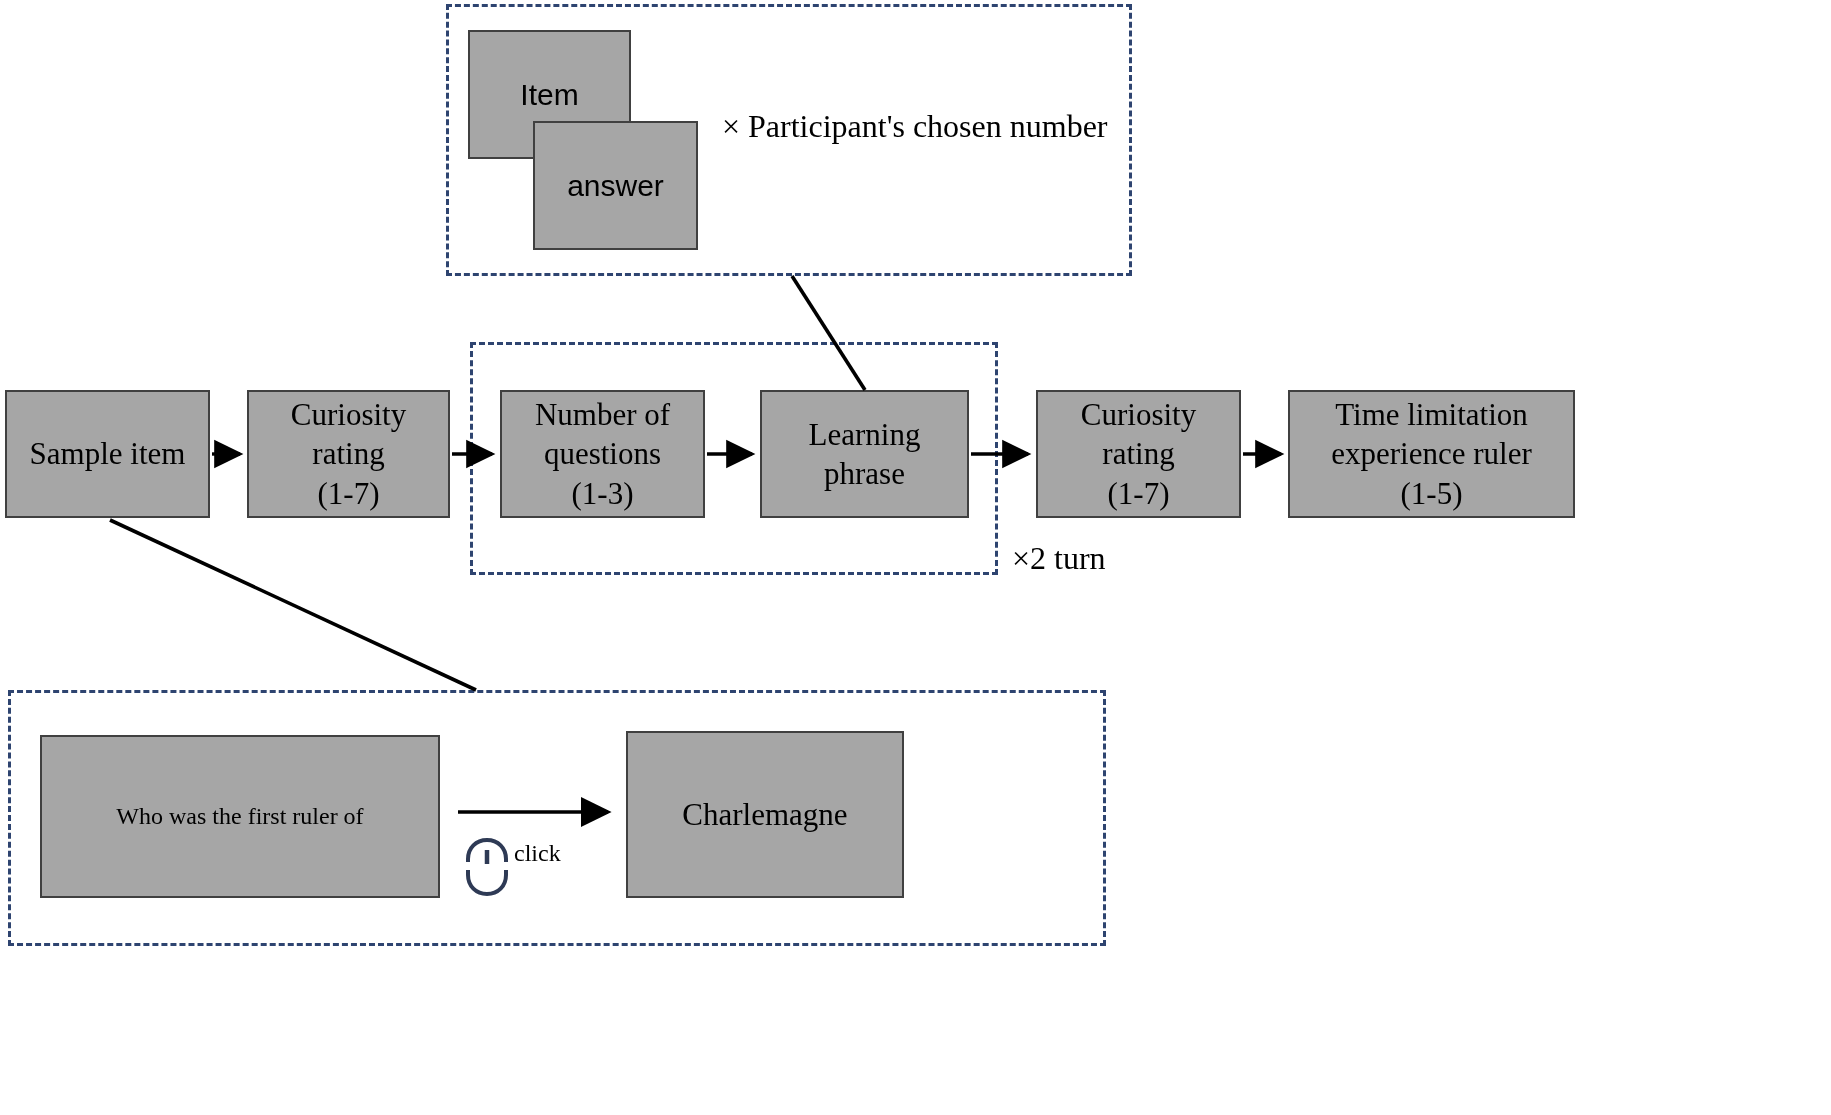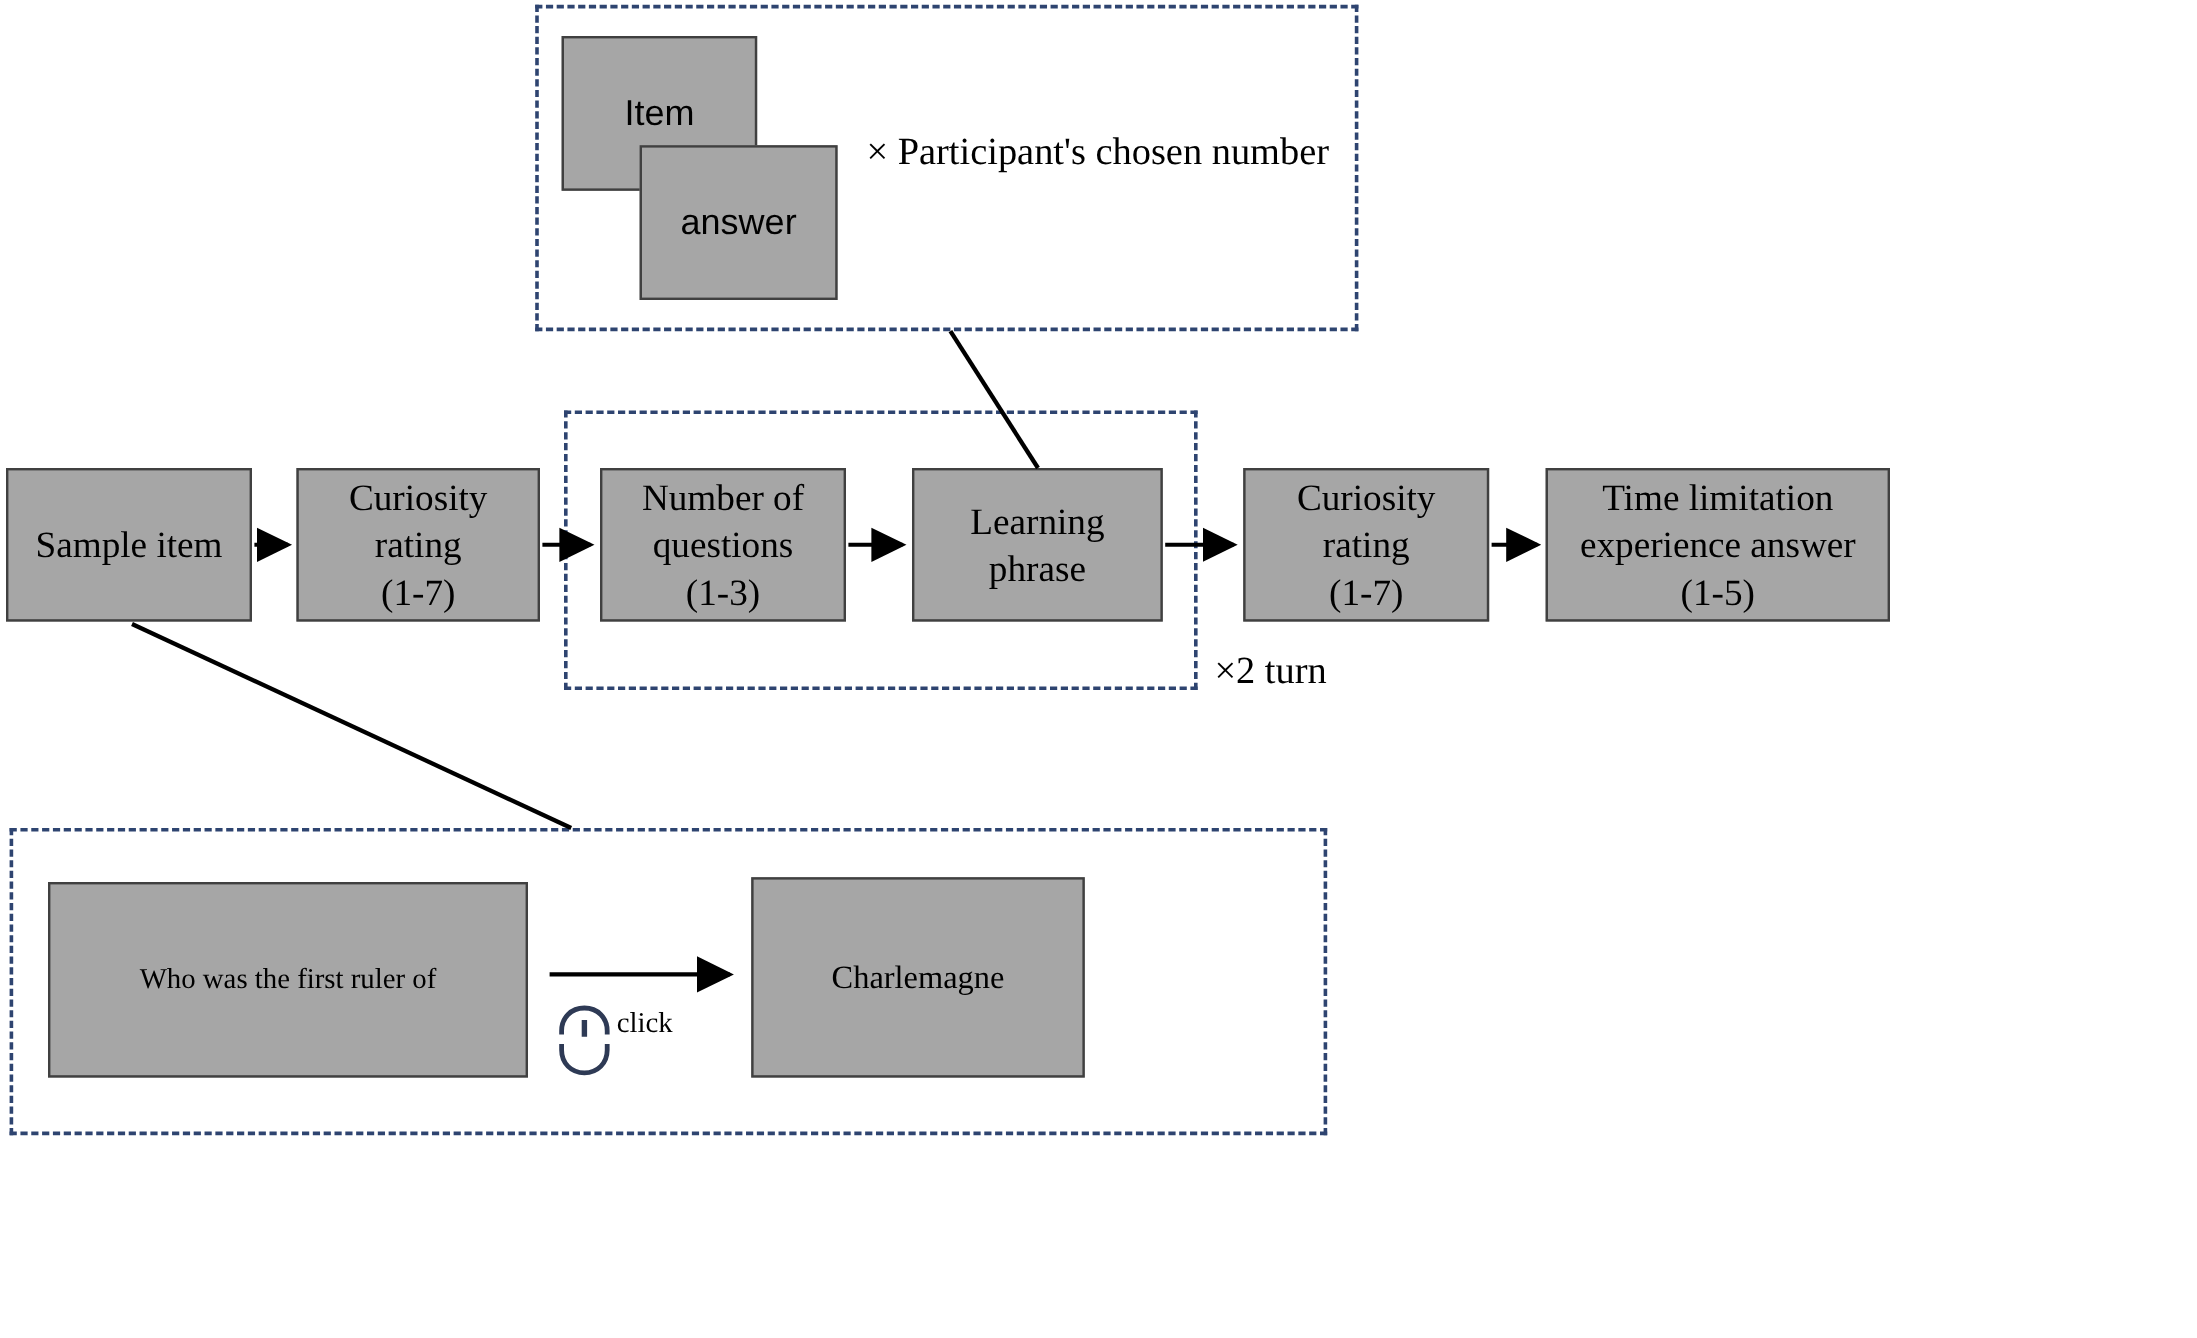--- a/index.html
+++ b/index.html
@@ -106,34 +106,34 @@
     <div>
       <span>Curiosity</span>
       <span>rating</span>
       <span>(1-7)</span>
     </div>
   </div>
 
   <div class="gbox" style="left:1288px;top:390px;width:287px;height:128px;">
     <div>
       <span>Time limitation</span>
-      <span>experience answer</span>
+      <span>experience ruler</span>
       <span>(1-5)</span>
     </div>
   </div>
 
   <div class="dashbox" style="left:8px;top:690px;width:1098px;height:256px;"></div>
 
   <div class="gbox" style="left:40px;top:735px;width:400px;height:163px;font-size:24px;">
     <div>
       <span>Who was the first ruler of</span>
     </div>
   </div>
 
-  <div class="gbox" style="left:626px;top:731px;width:278px;height:167px;font-size:27px;">
+  <div class="gbox" style="left:626px;top:731px;width:278px;height:167px;font-size:31px;">
     <div>
       <span>Charlemagne</span>
     </div>
   </div>
 
   <div class="plaintext" style="left:514px;top:840px;font-size:24px;">
     <span>click</span>
   </div>
 
   <svg class="mouse-icon" style="left:462px;top:836px;" width="50" height="62" viewBox="0 0 50 62">

